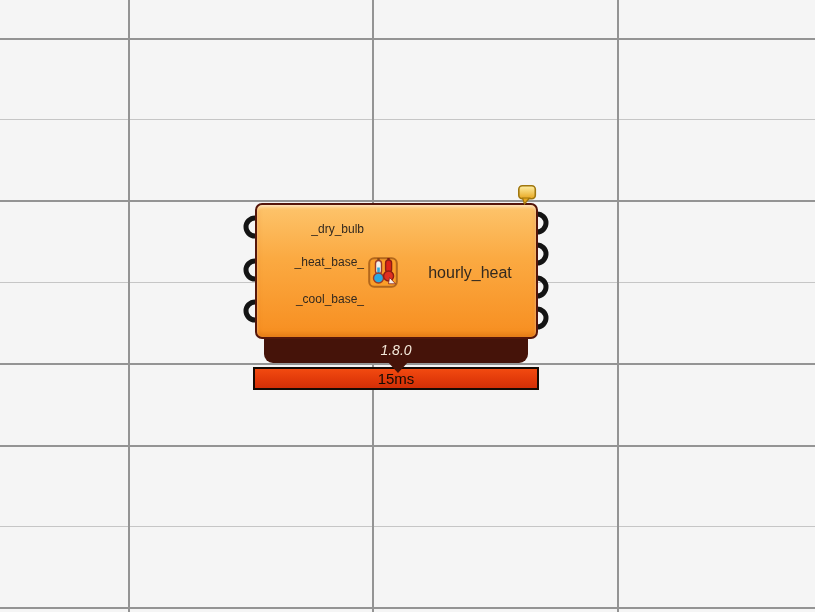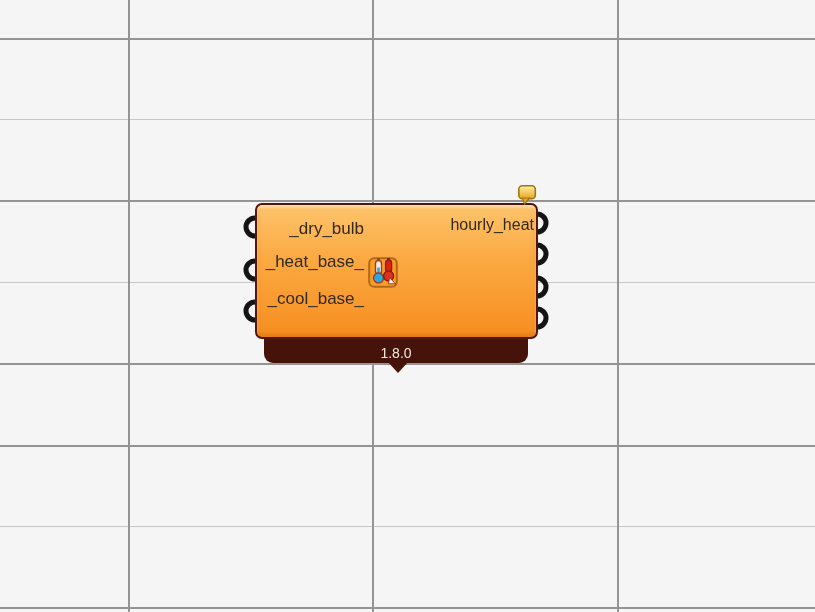--- a/index.html
+++ b/index.html
@@ -24,35 +24,36 @@
     position:absolute;left:255px;top:203px;width:283px;height:136px;
     box-sizing:border-box;
     background:linear-gradient(180deg,#fdc46c 0%,#fbaa42 40%,#f78e20 100%);
     border:2px solid #54150a;
     border-radius:7px;
     box-shadow:inset 0 2px 3px rgba(255,255,255,.55), inset 0 -3px 5px rgba(190,85,0,.35);
     z-index:2;
   }
   .in-label{
     position:absolute;left:4px;width:103px;text-align:right;
-    font-size:17px;color:#32291f;line-height:18px;white-space:nowrap;
+    font-size:12px;color:#32291f;line-height:18px;white-space:nowrap;
   }
   .out-label{
-    position:absolute;left:149px;width:128px;text-align:right;
-    font-size:16px;color:#32291f;line-height:18px;white-space:nowrap;
+    position:absolute;left:149px;width:128px;text-align:center;
+    font-size:16px;color:#32291f;line-height:18px;white-space:nowrap;margin-top:48px;
   }
   .comp-icon{position:absolute;left:111px;top:52px;}
 
   
   .version-badge{
     position:absolute;left:264px;top:336px;width:264px;height:27px;
     background:#451309;
     border-radius:0 0 9px 9px;
-    display:flex;align-items:flex-end;justify-content:center;
+    display:flex;align-items:center;justify-content:center;
     z-index:1;
+    font-style:italic;
   }
   .version-badge span{font-size:14px;color:#f3e8d9;line-height:20px;}
   .badge-tail{
     position:absolute;left:387px;top:361px;width:0;height:0;
     border-left:11px solid transparent;border-right:11px solid transparent;
     border-top:12px solid #451309;
     z-index:4;
   }
 
   
@@ -143,20 +144,23 @@
         <circle cx="10.5" cy="21" r="5" fill="#2aa9e0" stroke="#9c3d2a" stroke-width="1.4"></circle>
         <rect x="17.6" y="3" width="6" height="12.5" rx="3" fill="#dd2418" stroke="#8c1f12" stroke-width="1.4"></rect>
         <circle cx="20.6" cy="19" r="5" fill="#e03020" stroke="#8c1f12" stroke-width="1.4"></circle>
         <polygon points="21.5,20.5 27.5,26.8 20.5,26.8" fill="#f6f1e8" stroke="#8c1f12" stroke-width="0.8"></polygon>
       </svg>
     </div>
   </div>
 
   <div class="badge-tail"></div>
 
+  <div class="runtime-bar">
+    <span>15ms</span>
+  </div>
 
   <div class="balloon">
     <svg width="24" height="24" viewBox="0 0 24 24">
       <defs>
         <linearGradient id="balloonGrad" x1="0" y1="0" x2="0" y2="1">
           <stop offset="0" stop-color="#ffefa6"></stop>
           <stop offset="1" stop-color="#e7a61e"></stop>
         </linearGradient>
       </defs>
       <rect x="2.8" y="2.8" width="16.5" height="13" rx="3.5" fill="url(#balloonGrad)" stroke="#a0770f" stroke-width="1.6"></rect>

